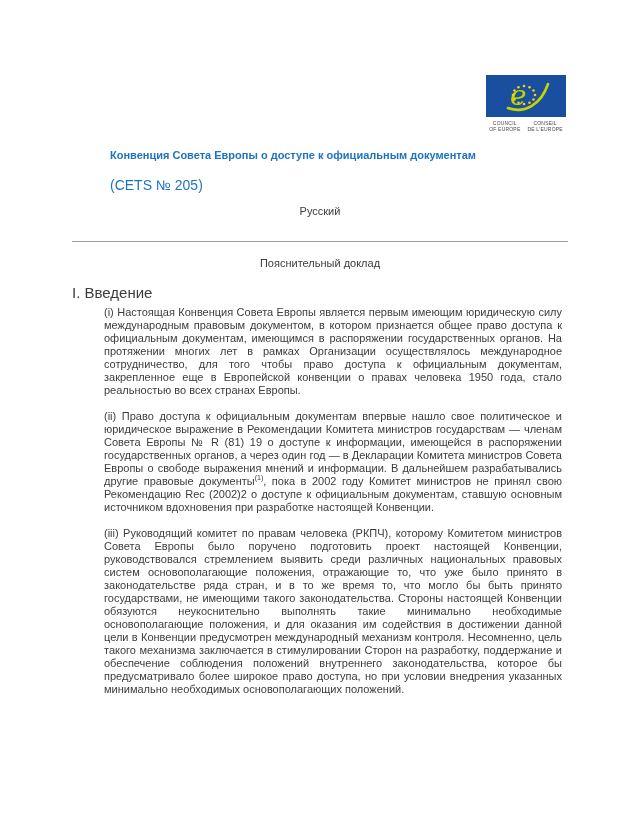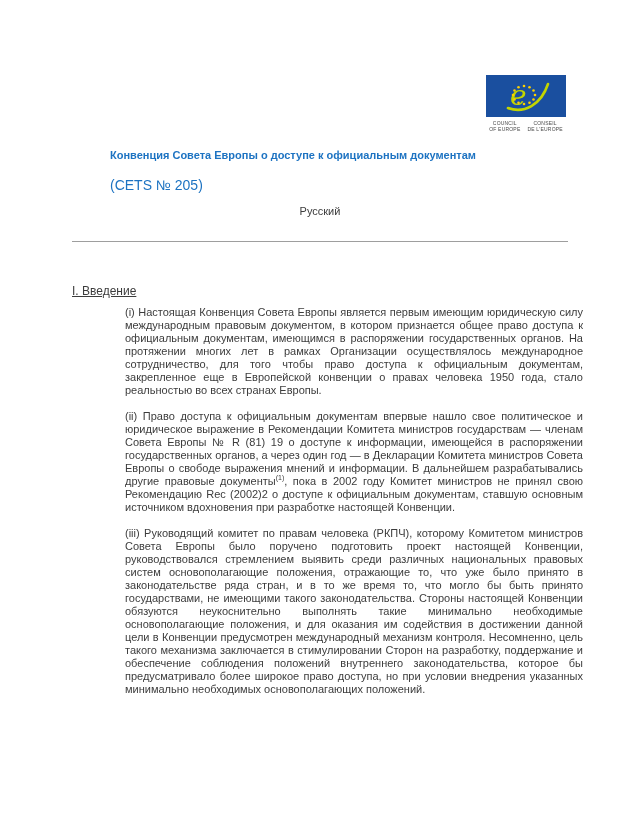--- a/index.html
+++ b/index.html
@@ -20,24 +20,24 @@
                 font-size:14px;color:var(--title-blue,#1d73c2);}
   .lang-label{position:absolute;left:72px;top:205px;width:496px;text-align:center;
               font-size:11px;color:var(--body-text,#3c3c3c);}
 
   .divider{position:absolute;left:72px;top:241px;width:496px;height:0;
            border-top:1px solid var(--rule-gray,#9e9e9e);}
 
   .report-title{position:absolute;left:72px;top:257px;width:496px;text-align:center;
                 font-size:11px;color:var(--body-text,#3c3c3c);}
   .section-heading{position:absolute;left:72px;top:284px;
-                   font-size:12px;color:var(--body-text,#3c3c3c);text-decoration:underline;}
+                   font-size:15px;color:var(--body-text,#3c3c3c);}
 
   
-  .body-text{position:absolute;left:125px;top:306px;width:458px;
+  .body-text{position:absolute;left:104px;top:306px;width:458px;
              font-size:11px;line-height:13px;color:var(--body-text,#3c3c3c);
              text-align:justify;}
   .body-text p{margin:0 0 13px 0;}
   sup.fn{font-size:7px;line-height:0;vertical-align:super;}
 </style>
 </head>
 <body>
 
 <div class="page">
 
@@ -72,20 +72,21 @@
       </div>
     </div>
   </div>
 
   <div class="doc-title">Конвенция Совета Европы о доступе к официальным документам</div>
   <div class="doc-subtitle">(CETS № 205)</div>
   <div class="lang-label">Русский</div>
 
   <div class="divider"></div>
 
+  <div class="report-title">Пояснительный доклад</div>
   <div class="section-heading">I. Введение</div>
 
   <div class="body-text">
     <p>(i) Настоящая Конвенция Совета Европы является первым имеющим юридическую силу международным правовым документом, в котором признается общее право доступа к официальным документам, имеющимся в распоряжении государственных органов. На протяжении многих лет в рамках Организации осуществлялось международное сотрудничество, для того чтобы право доступа к официальным документам, закрепленное еще в Европейской конвенции о правах человека 1950 года, стало реальностью во всех странах Европы.</p>
     <p><span>(ii) Право доступа к официальным документам впервые нашло свое политическое и юридическое выражение в Рекомендации Комитета министров государствам — членам Совета Европы № R (81) 19 о доступе к информации, имеющейся в распоряжении государственных органов, а через один год — в Декларации Комитета министров Совета Европы о свободе выражения мнений и информации. В дальнейшем разрабатывались другие правовые документы</span><sup class="fn">(1)</sup><span>, пока в 2002 году Комитет министров не принял свою Рекомендацию Rec (2002)2 о доступе к официальным документам, ставшую основным источником вдохновения при разработке настоящей Конвенции.</span></p>
     <p>(iii) Руководящий комитет по правам человека (РКПЧ), которому Комитетом министров Совета Европы было поручено подготовить проект настоящей Конвенции, руководствовался стремлением выявить среди различных национальных правовых систем основополагающие положения, отражающие то, что уже было принято в законодательстве ряда стран, и в то же время то, что могло бы быть принято государствами, не имеющими такого законодательства. Стороны настоящей Конвенции обязуются неукоснительно выполнять такие минимально необходимые основополагающие положения, и для оказания им содействия в достижении данной цели в Конвенции предусмотрен международный механизм контроля. Несомненно, цель такого механизма заключается в стимулировании Сторон на разработку, поддержание и обеспечение соблюдения положений внутреннего законодательства, которое бы предусматривало более широкое право доступа, но при условии внедрения указанных минимально необходимых основополагающих положений.</p>
   </div>
 
 </div>
 

